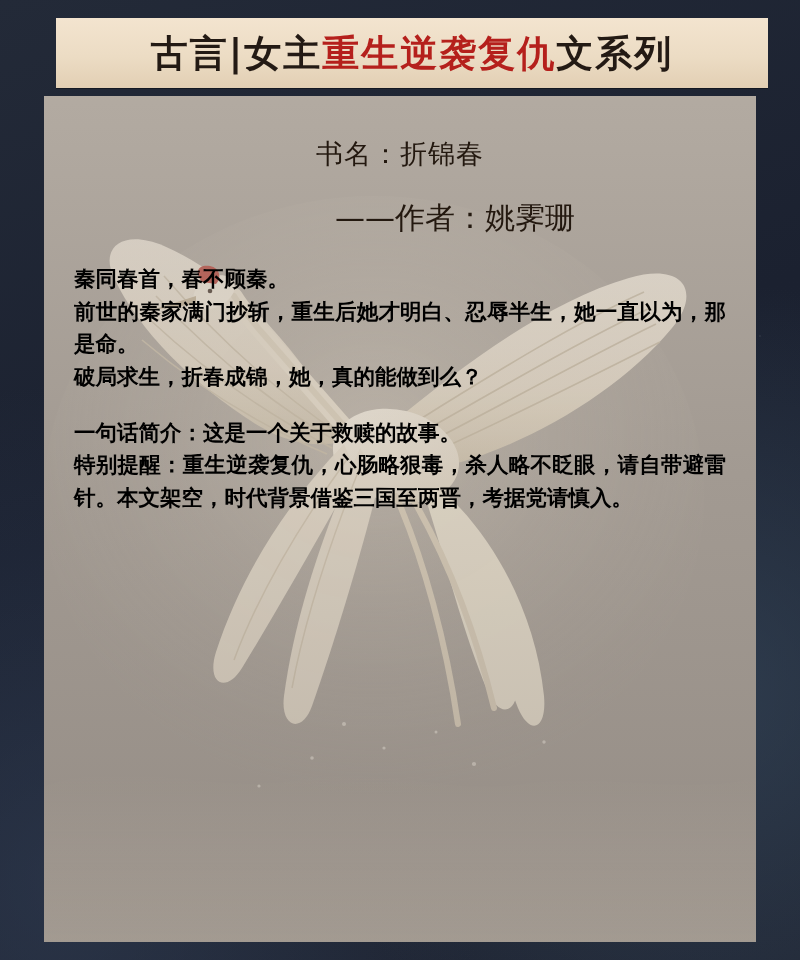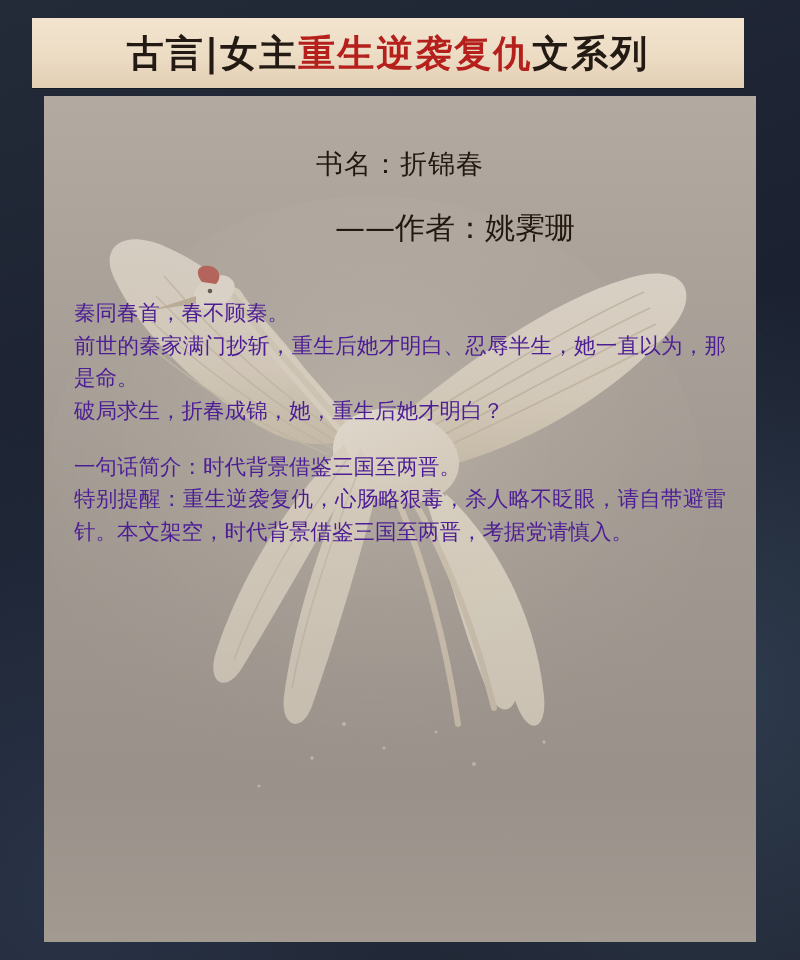--- a/index.html
+++ b/index.html
@@ -35,21 +35,21 @@
       radial-gradient(circle at 12% 18%, rgba(255,255,255,0.05) 0 1px, transparent 1px),
       radial-gradient(circle at 82% 8%, rgba(255,255,255,0.04) 0 1px, transparent 1px),
       radial-gradient(circle at 95% 35%, rgba(255,255,255,0.05) 0 1px, transparent 1px),
       radial-gradient(circle at 70% 92%, rgba(255,255,255,0.04) 0 1px, transparent 1px),
       radial-gradient(circle at 30% 97%, rgba(255,255,255,0.04) 0 1px, transparent 1px);
   }
 
   
   .banner {
     position: absolute;
-    left: 32px;
+    left: 56px;
     top: 18px;
     width: 712px;
     height: 70px;
     background: linear-gradient(180deg, #f3e4cf 0%, #ecdcc4 55%, #e2cfb4 100%);
     box-shadow: 0 1px 0 rgba(0,0,0,0.35);
     z-index: 6;
     display: flex;
     align-items: center;
     justify-content: center;
   }
@@ -107,35 +107,36 @@
     z-index: 3;
     padding: 34px 30px 0 30px;
     color: #241c16;
     font-family: "DejaVu Sans", "Liberation Sans", sans-serif;
   }
   .book-title {
     text-align: center;
     font-size: 27px;
     letter-spacing: 1px;
     color: #23180f;
-    margin: 16px 0 0 0;
+    margin: 6px 0 0 0;
   }
   .author-line {
     text-align: center;
     font-size: 30px;
     color: #23180f;
     margin: 26px 0 0 0;
     padding-left: 110px;
   }
   .blurb {
-    margin-top: 48px;
+    margin-top: 24px;
     font-size: 21.5px;
     line-height: 1.52;
-    color: #4c1d95;
+    color: #000000;
     text-align: justify;
+    font-weight: bold;
   }
   .blurb p { margin: 0; }
   .blurb .gap { height: 23px; }
 </style>
 </head>
 <body>
 
 <div class="poster">
 
   <div class="banner">
@@ -243,21 +244,21 @@
       </g>
     </svg>
 
     <div class="content">
       <div class="book-title">书名：折锦春</div>
       <div class="author-line">——作者：姚霁珊</div>
 
       <div class="blurb">
         <p>秦同春首，春不顾秦。</p>
         <p>前世的秦家满门抄斩，重生后她才明白、忍辱半生，她一直以为，那是命。</p>
-        <p>破局求生，折春成锦，她，重生后她才明白？</p>
+        <p>破局求生，折春成锦，她，真的能做到么？</p>
         <div class="gap"></div>
-        <p>一句话简介：时代背景借鉴三国至两晋。</p>
+        <p>一句话简介：这是一个关于救赎的故事。</p>
         <p>特别提醒：重生逆袭复仇，心肠略狠毒，杀人略不眨眼，请自带避雷针。本文架空，时代背景借鉴三国至两晋，考据党请慎入。</p>
       </div>
     </div>
 
   </div>
 </div>
 
 </body></html>

